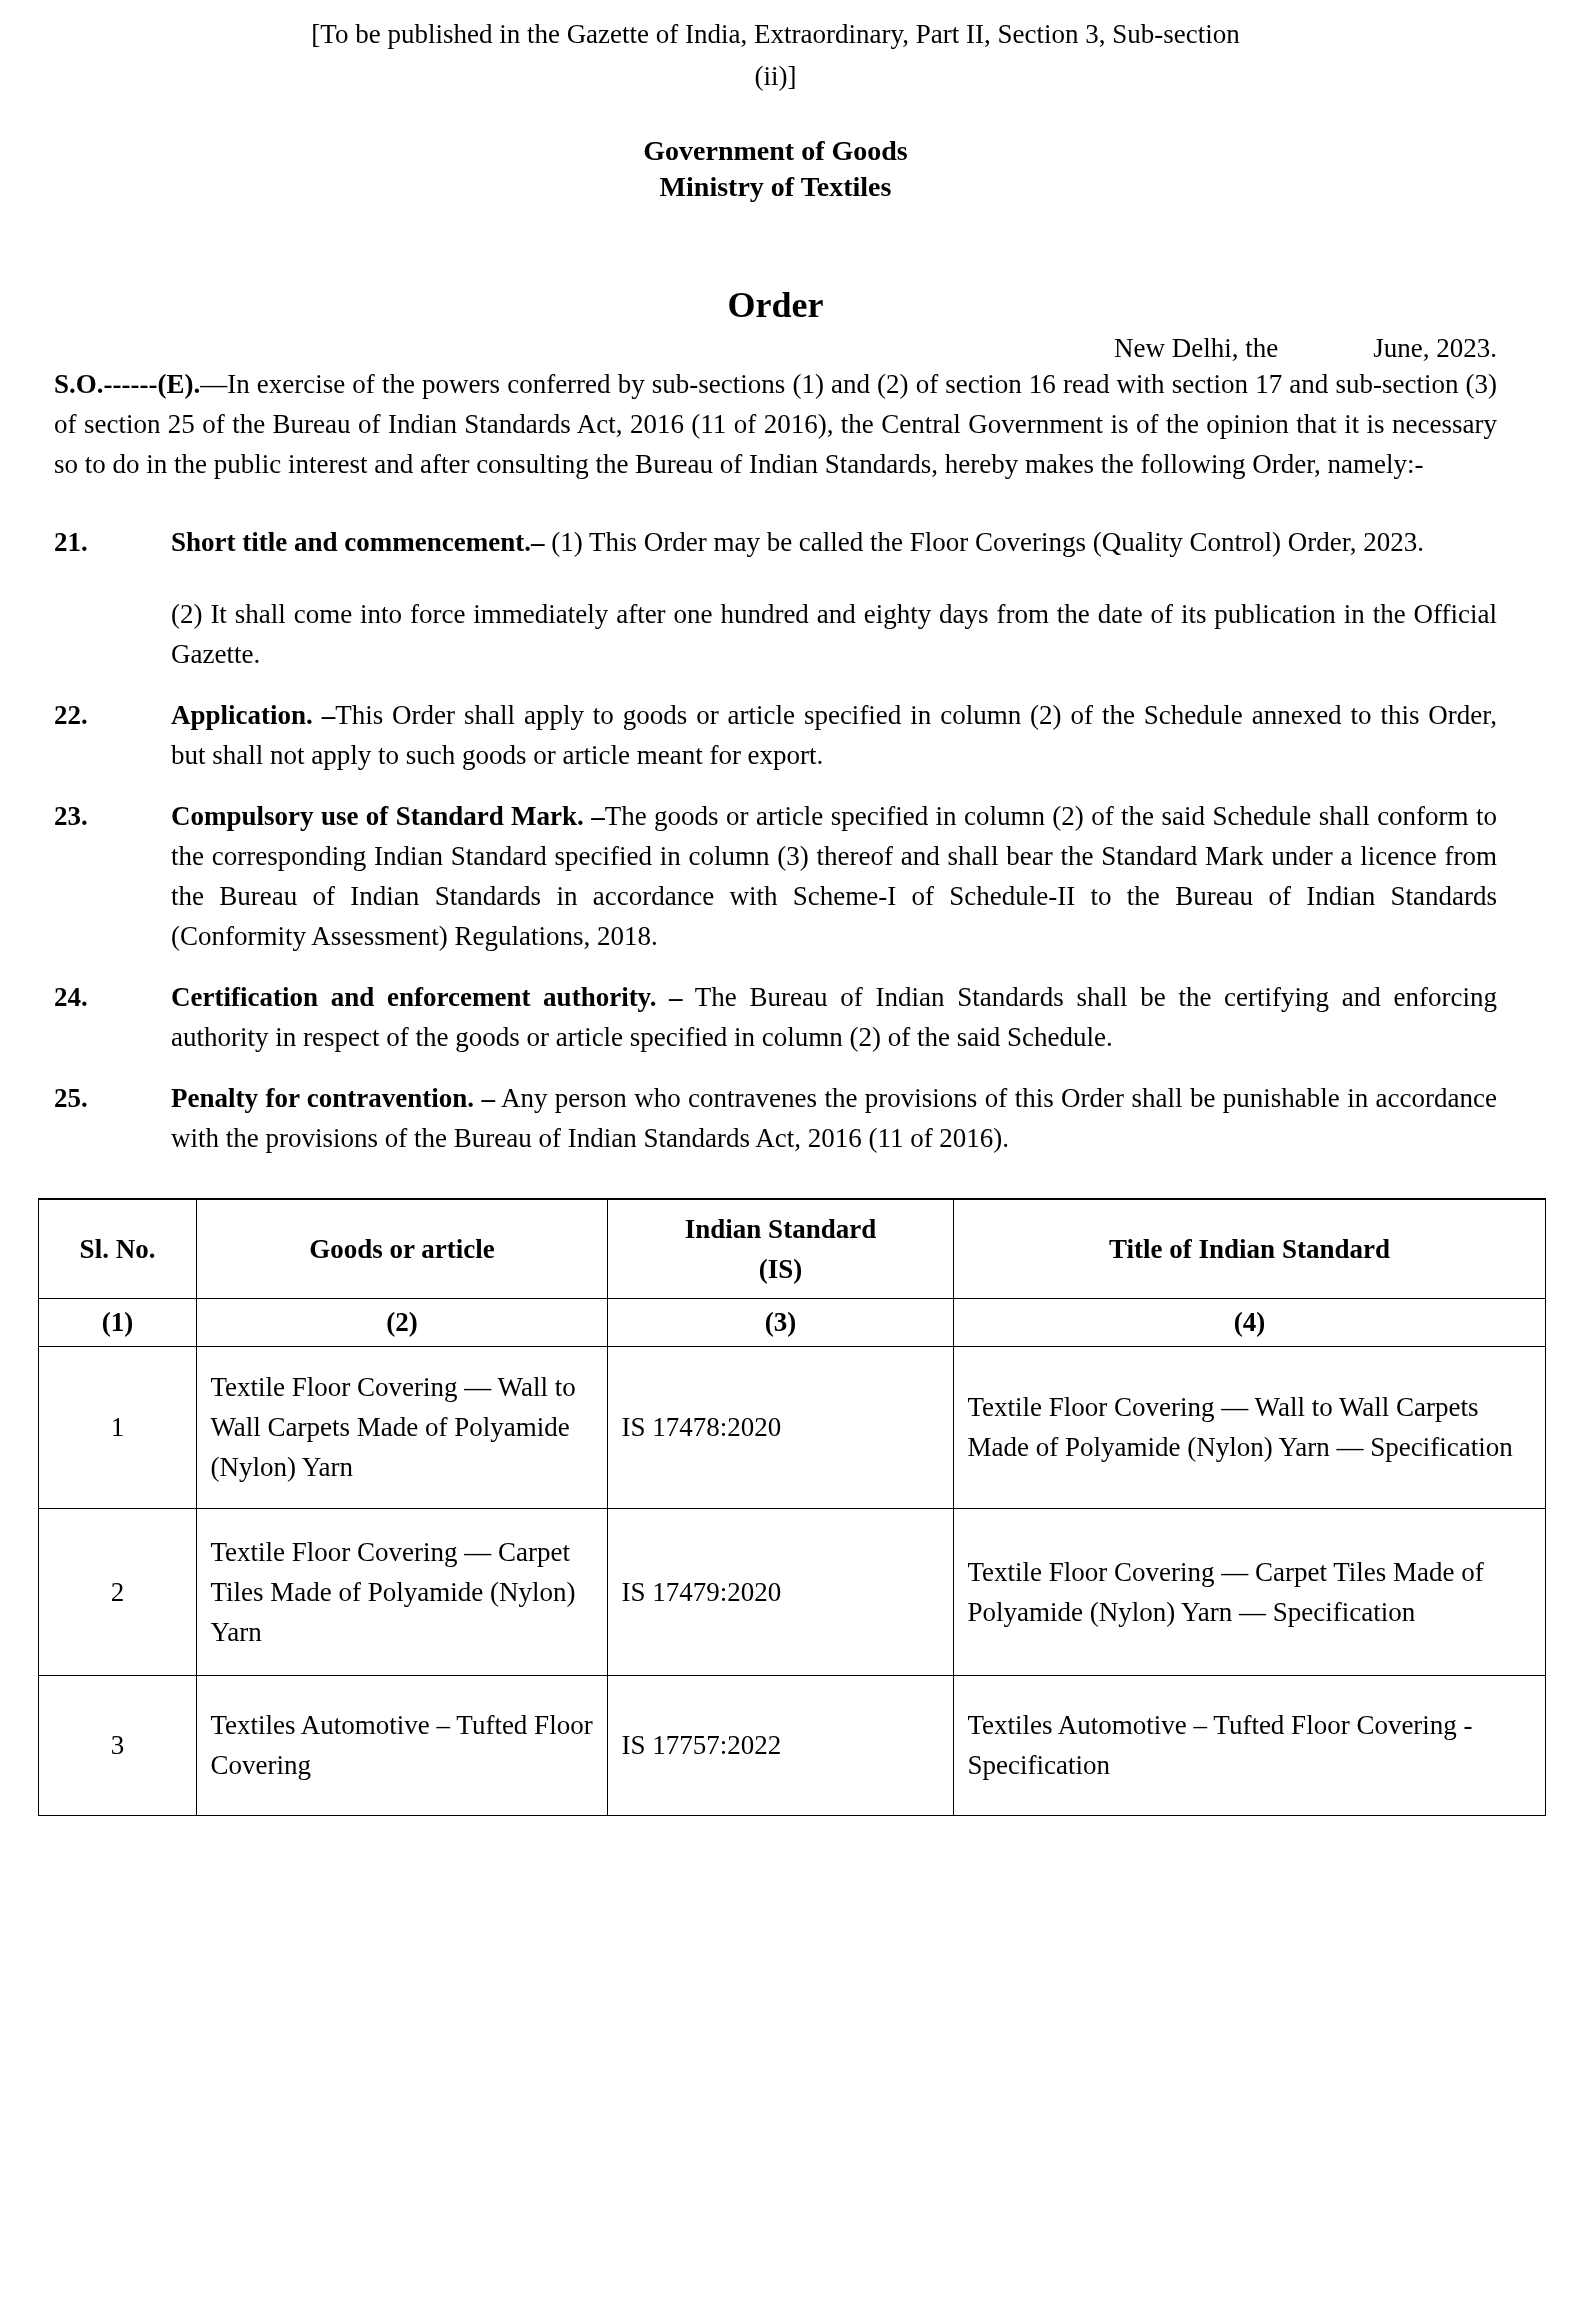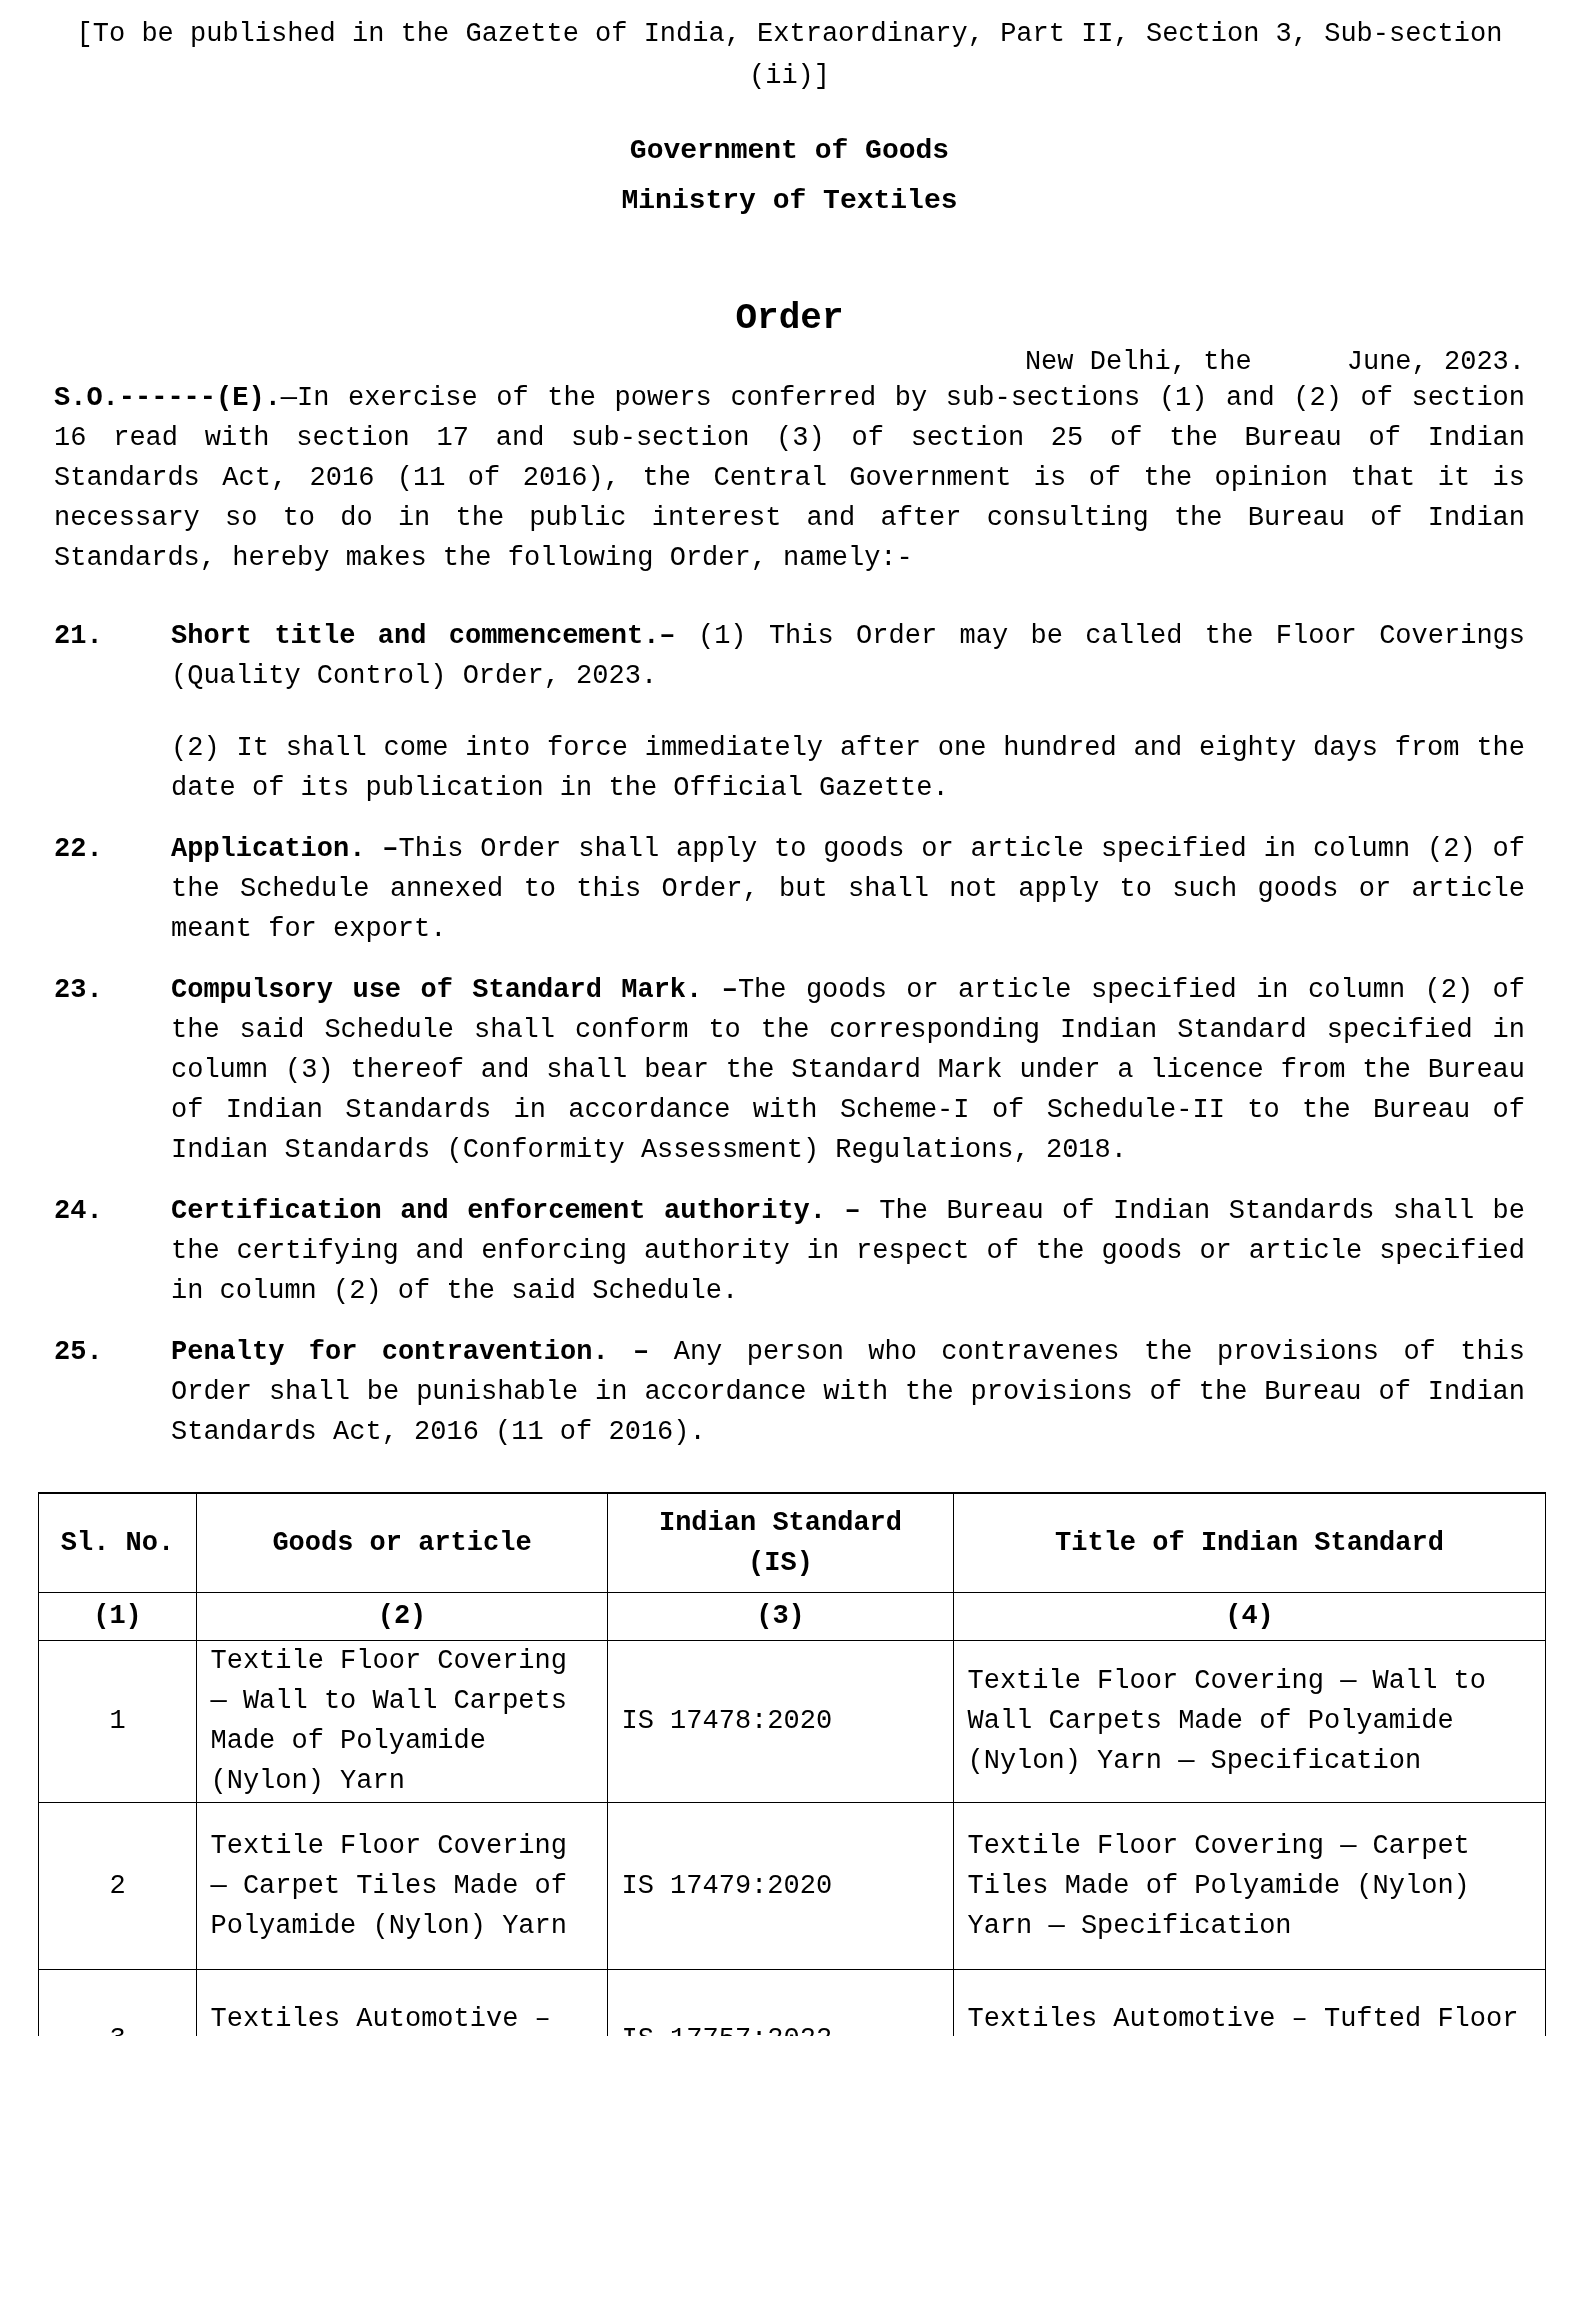--- a/index.html
+++ b/index.html
@@ -2,40 +2,40 @@
 <html style="font-size:14.4px"><head>
 <meta charset="utf-8">
 <style>
   html, body { margin: 0; padding: 0; background: #ffffff; }
   .page {
     position: relative;
     width: 1590px;
     height: 2036px;
     background: #ffffff;
     color: #000000;
-    font-family: Liberation Mono, monospace;
+    font-family: Liberation Serif, serif;
     font-size: 27px;
     overflow: hidden;
     box-sizing: border-box;
-    padding: 0 65px 0 54px;
+    padding: 0 93px 0 54px;
   }
   .publish-note {
     margin-top: 12.6px;
     text-align: center;
     line-height: 42px;
     white-space: pre-line;
   }
   .center-heading {
     text-align: center;
     font-weight: bold;
     font-size: 28px;
     line-height: 32px;
   }
   .gov { margin-top: 38px; }
-  .ministry { margin-top: 18px; }
+  .ministry { margin-top: 4px; }
   .order-heading { margin-top: 86px; font-size: 36px; }
   .dateline {
     margin-top: 11.7px;
     text-align: right;
     line-height: 32px;
   }
   .dateline .gap { display: inline-block; width: 95px; }
   .preamble {
     text-align: justify;
     line-height: 40px;

